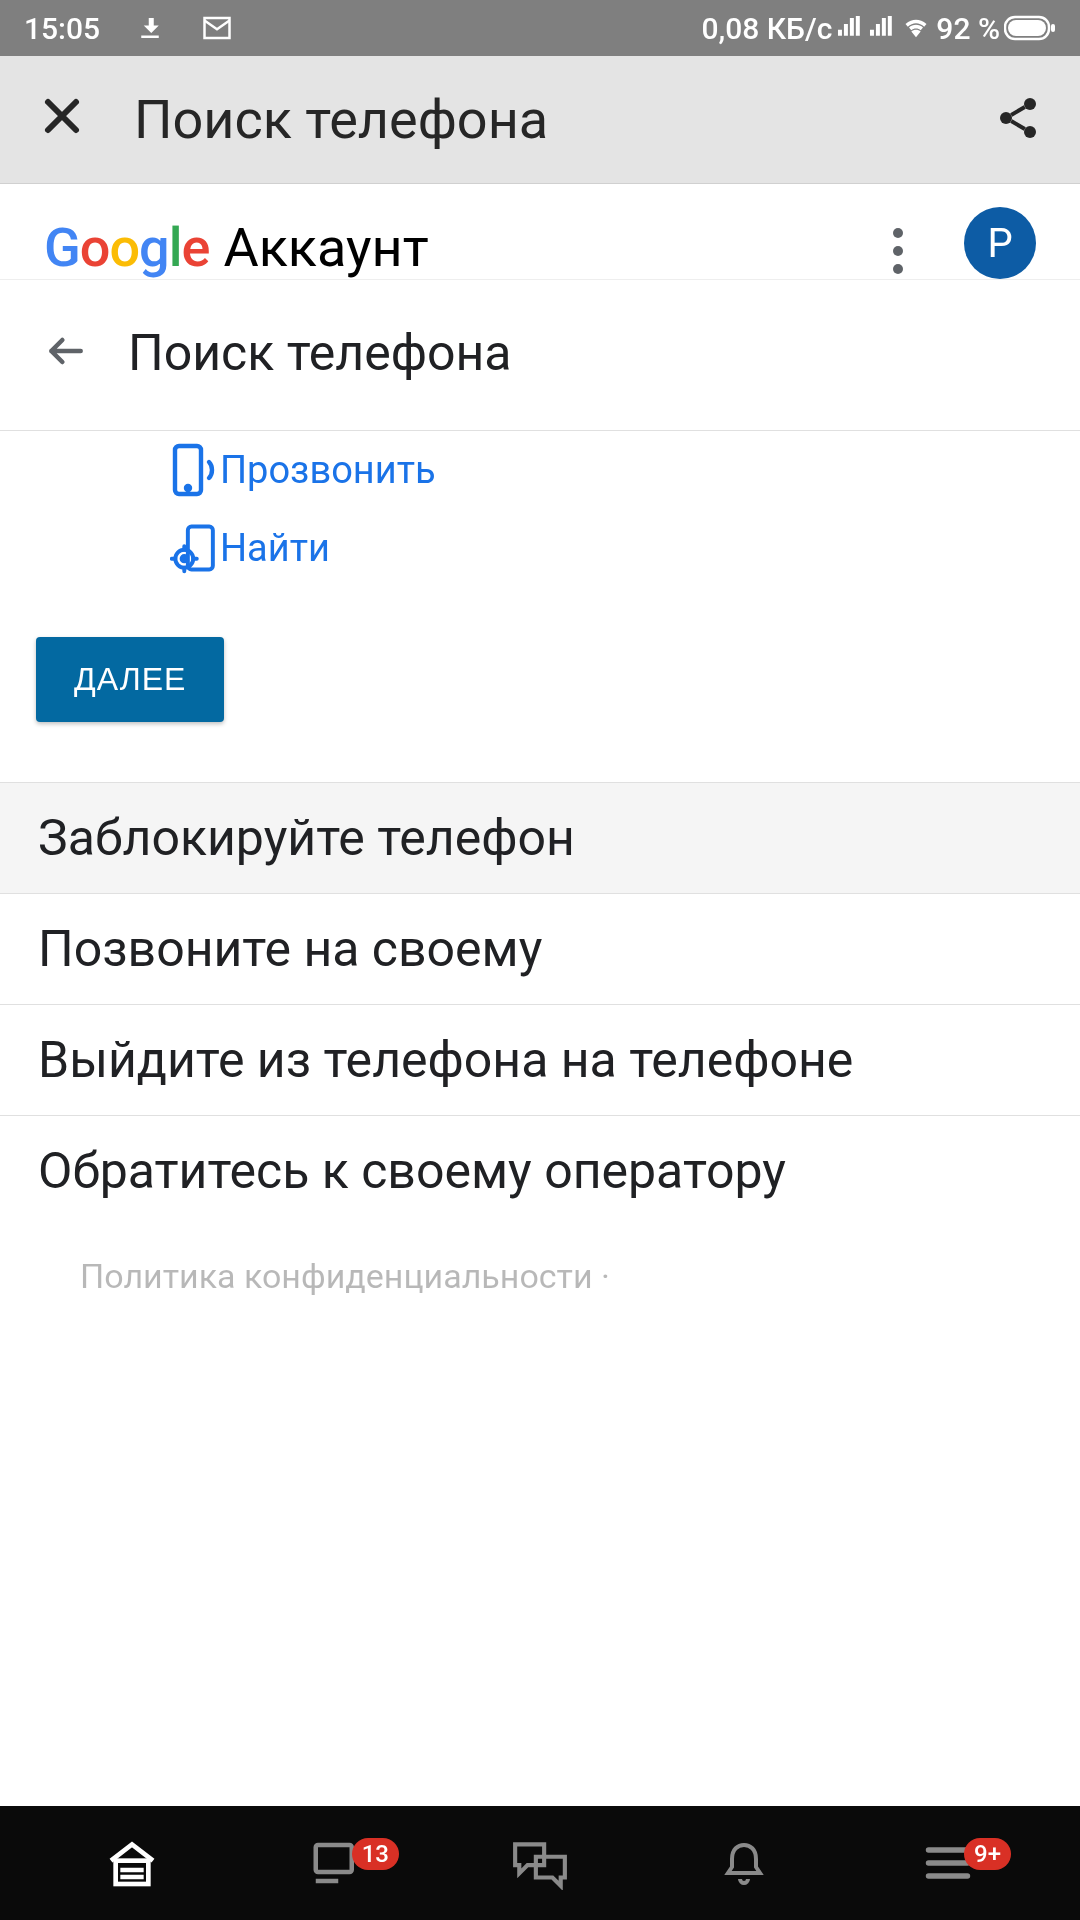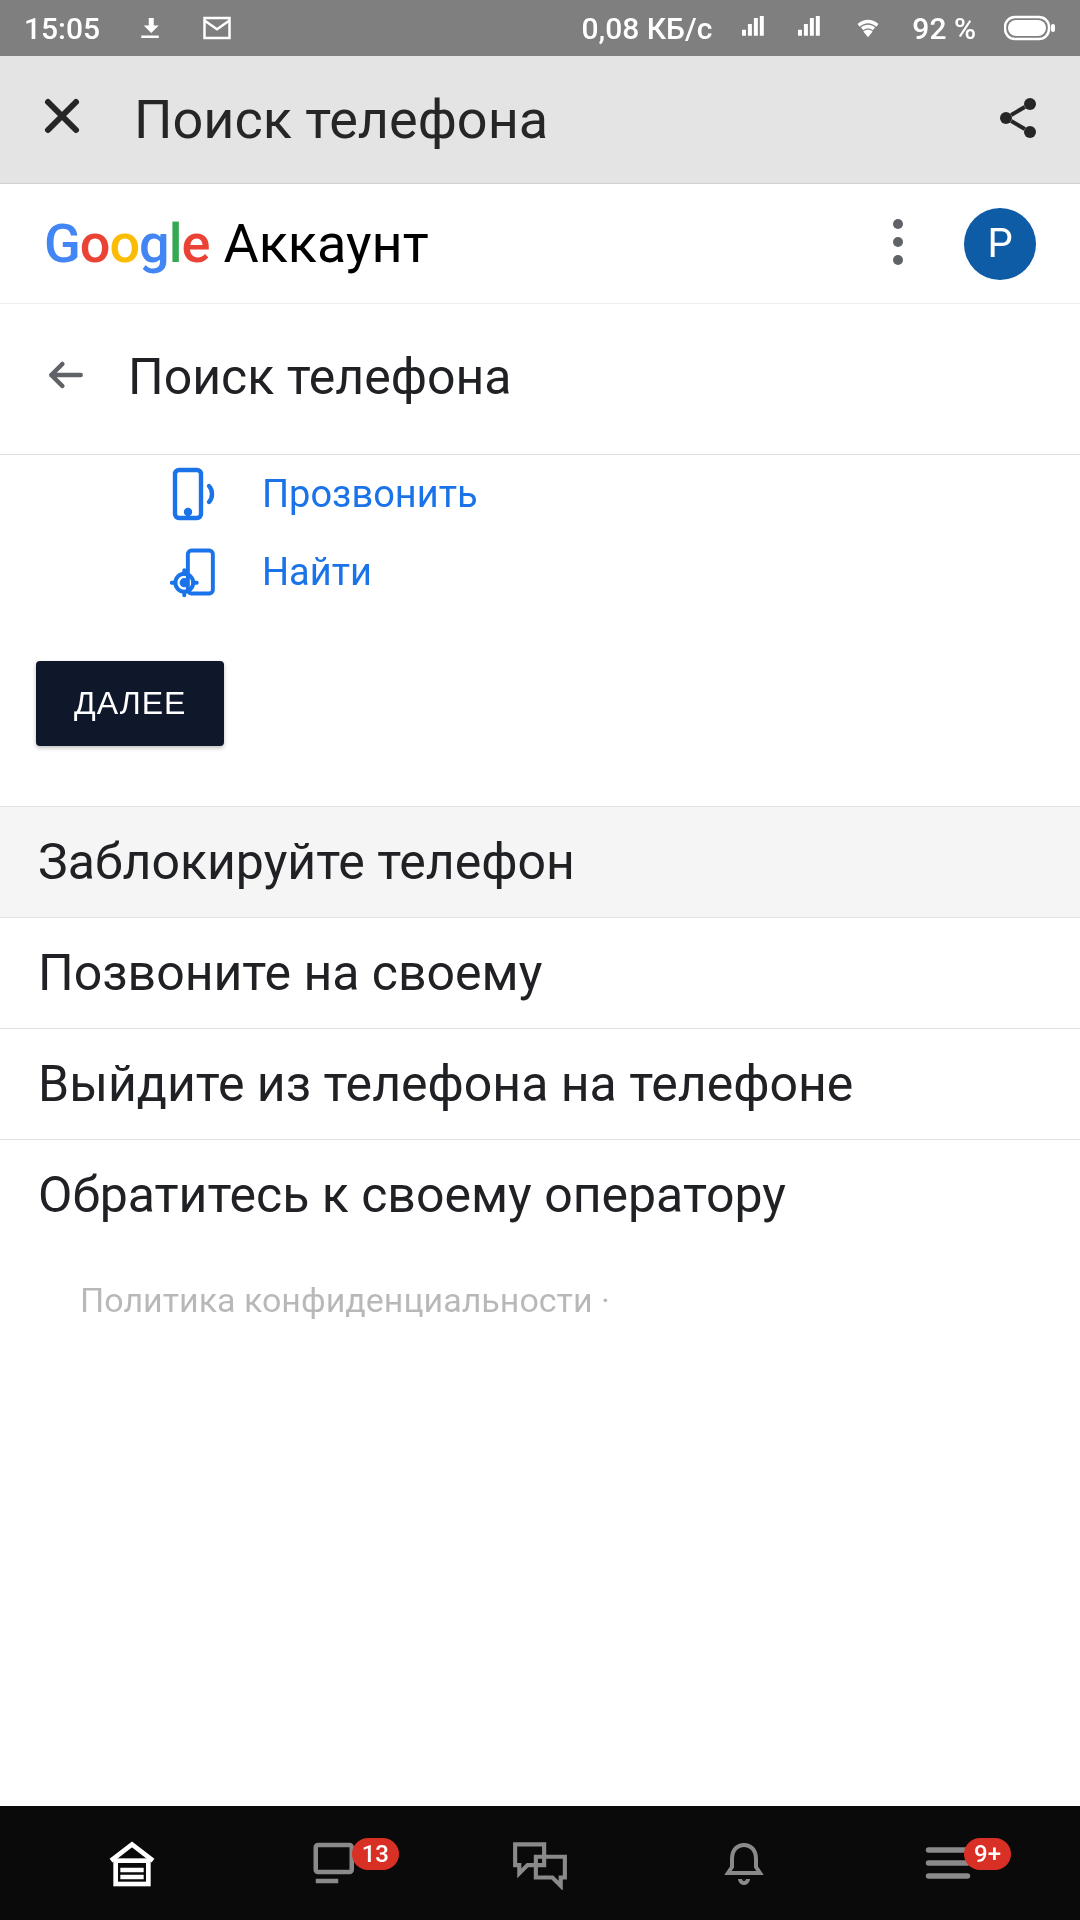--- a/index.html
+++ b/index.html
@@ -4,34 +4,34 @@
 <style>
   * { margin: 0; padding: 0; box-sizing: border-box; }
   html, body { width: 1080px; height: 1920px; font-family: Roboto, Arial, sans-serif; background: #fff; overflow: hidden; }
   
   .status-bar {
     height: 56px; background: #7f7f7f; color: #fff;
     display: flex; align-items: center; justify-content: space-between;
     padding: 0 24px; font-size: 30px; font-weight: 500;
   }
   .status-left { display: flex; align-items: center; gap: 35px; }
-  .status-right { display: flex; align-items: center; gap: 28px; }
+  .status-right { display: flex; align-items: center; gap: 4px; }
   .status-icon { display: inline-flex; align-items: center; }
   
   .app-header {
     height: 128px; background: #e4e4e4;
     display: flex; align-items: center; padding: 0 38px;
     border-bottom: 1px solid #d0d0d0;
   }
   .app-header .close { font-size: 60px; font-weight: 300; color: #262626; }
   .app-header .title { margin-left: 48px; font-size: 54px; color: #262626; flex: 1; }
   .app-header .share { }
   
   .google-bar {
-    height: 120px; display: flex; align-items: center;
+    height: 96px; display: flex; align-items: flex-end;
     padding: 0 44px; border-bottom: 1px solid #eee;
   }
   .google-logo { font-size: 54px; font-weight: 500; letter-spacing: -1px; }
   .g-G { color: #4285F4; }
   .g-o1 { color: #EA4335; }
   .g-o2 { color: #FBBC05; }
   .g-g2 { color: #4285F4; }
   .g-l { color: #34A853; }
   .g-e { color: #EA4335; }
   .account-text { font-size: 54px; color: #000000; margin-left: 14px; }
@@ -41,27 +41,27 @@
             display: flex; align-items: center; justify-content: center; font-size: 40px; }
   
   .page-header {
     display: flex; align-items: center; padding: 44px 44px 48px;
     border-bottom: 1px solid #e0e0e0;
   }
   .back-arrow { color: #5f6368; }
   .page-title { font-size: 50px; color: #202124; margin-left: 40px; }
   
   .actions { padding: 0 0 0 170px; }
-  .action-row { display: flex; align-items: center; height: 78px; gap: 42px; }
+  .action-row { display: flex; align-items: center; height: 78px; }
   .action-icon { color: #1a73e8; width: 50px; display: flex; justify-content: center; }
   .action-label { color: #1a73e8; font-size: 38px; }
   
   .next-button-wrap { padding: 50px 0 60px 36px; }
   .next-button {
-    background: #0f172a; color: #fff; border: none;
+    background: #0369a1; color: #fff; border: none;
     padding: 24px 38px; font-size: 32px; font-weight: 500;
     border-radius: 4px; box-shadow: 0 2px 4px rgba(0,0,0,0.25);
     letter-spacing: 1px;
   }
   
   .option-list { }
   .option-item {
     padding: 26px 38px; font-size: 50px; color: #202124;
     border-top: 1px solid #e0e0e0;
   }

